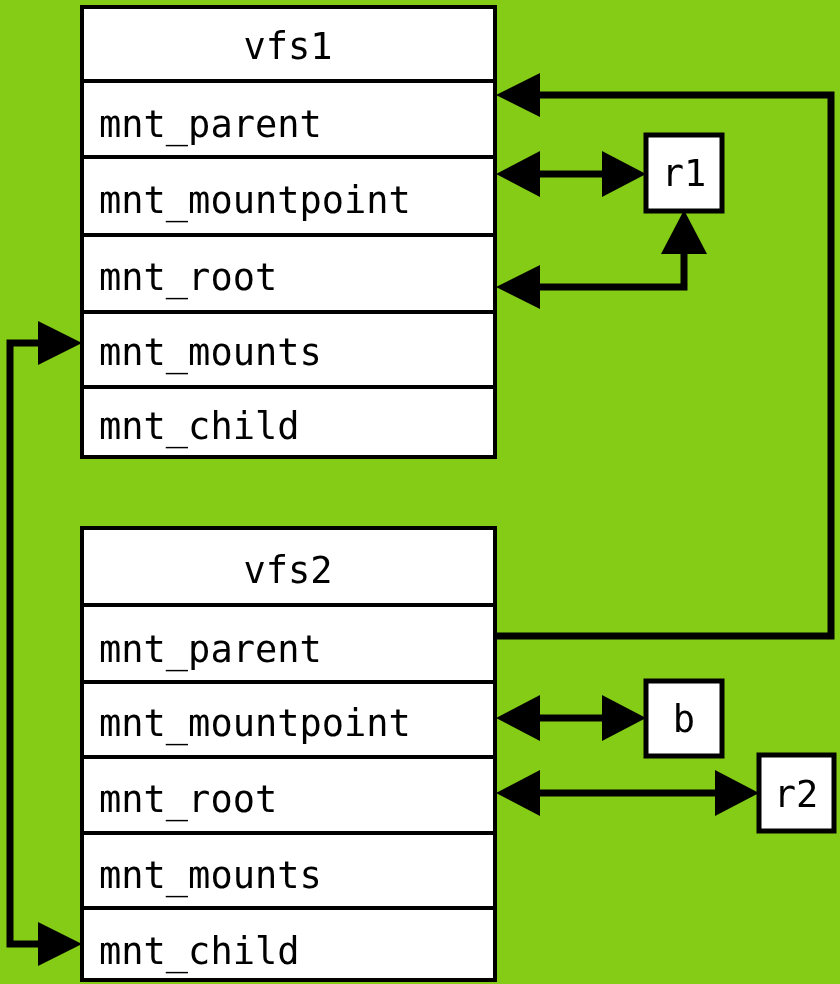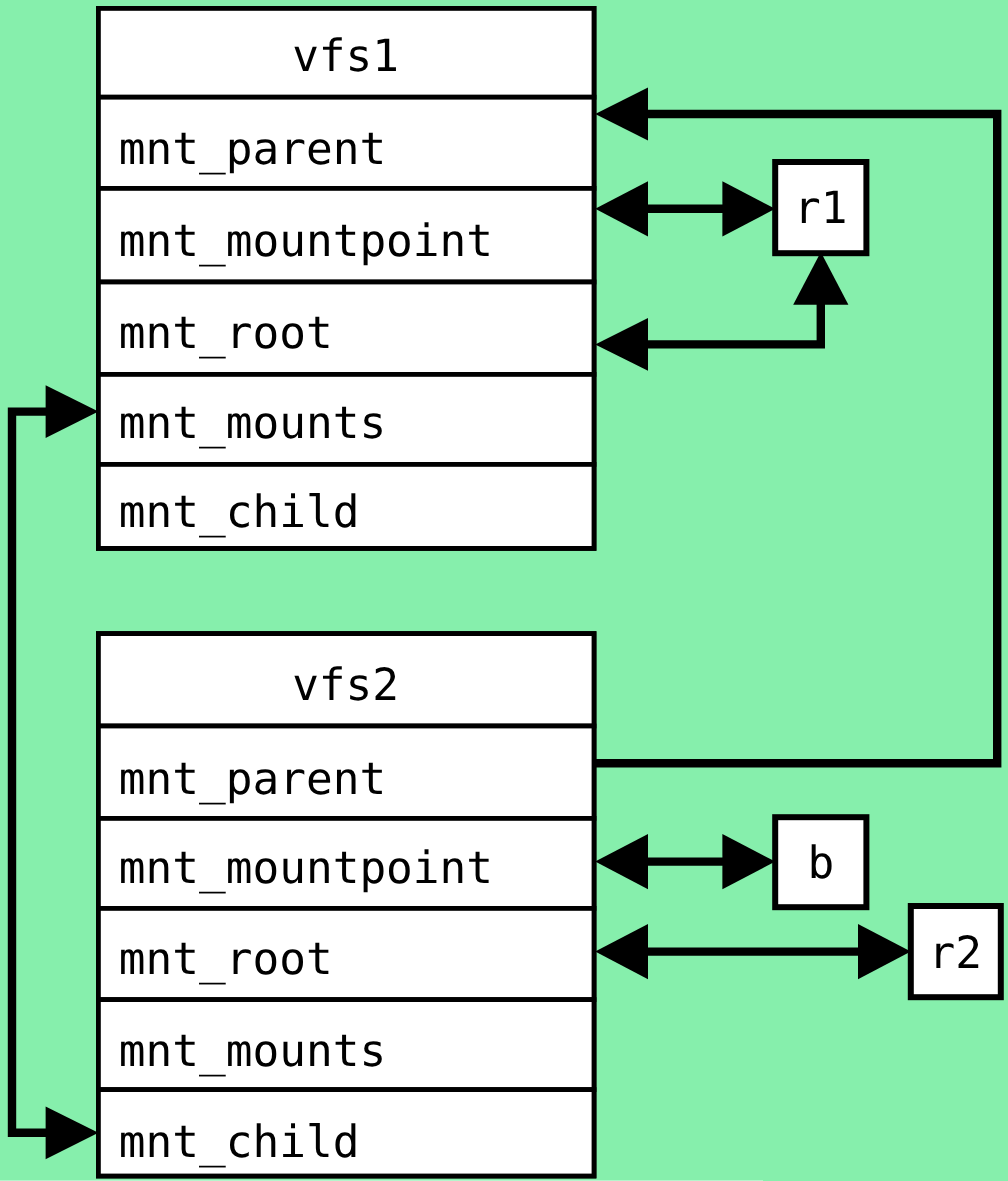--- a/index.html
+++ b/index.html
@@ -4,21 +4,21 @@
 <style>
   html, body {
     margin: 0;
     padding: 0;
     background: #ffffff;
   }
   #canvas {
     position: relative;
     width: 840px;
     height: 984px;
-    background: #86efac;
+    background: #84cc16;
     overflow: hidden;
     font-family: "DejaVu Serif", serif;
   }
   svg#diagram {
     position: absolute;
     left: 0;
     top: 0;
     width: 840px;
     height: 984px;
     display: block;

